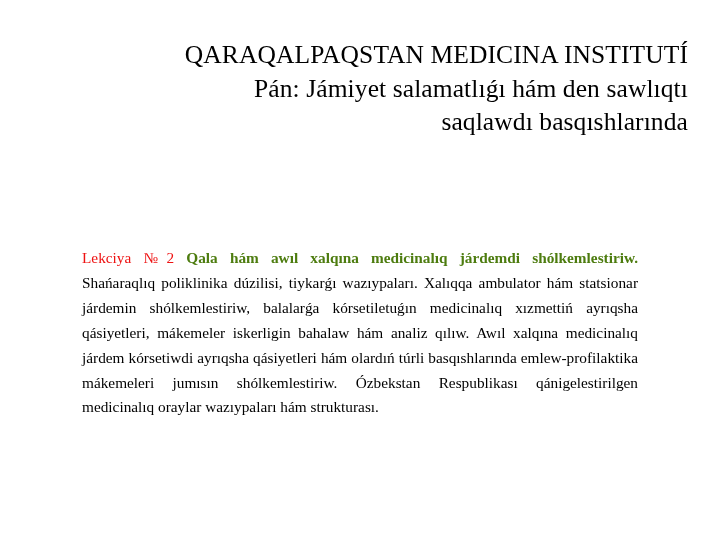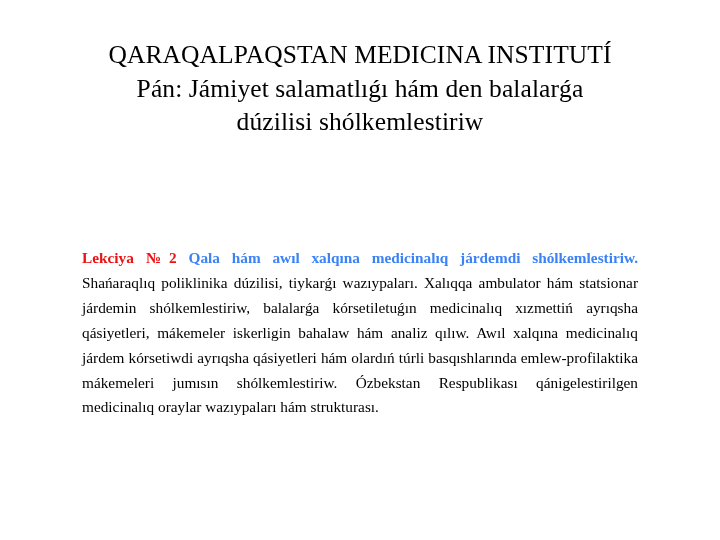--- a/index.html
+++ b/index.html
@@ -22,21 +22,21 @@
     background: #ffffff;
     box-sizing: border-box;
   }
 
   
   .title-block {
     position: absolute;
     left: 32px;
     top: 38px;
     width: 656px;
-    text-align: center;
+    text-align: right;
   }
   .title-line {
     font-size: 25.5px;
     line-height: 33.5px;
     letter-spacing: 0.1px;
     color: #000000;
     white-space: nowrap;
   }
 
   
@@ -50,38 +50,38 @@
     font-size: 15.3px;
     line-height: 24.9px;
     text-align: justify;
     text-justify: inter-word;
     color: #000000;
     margin: 0;
     hyphens: none;
   }
   .lead-red {
     color: #ee1111;
-    font-weight: bold;
+    font-weight: normal;
   }
   .lead-bold {
     font-weight: bold;
-    color: #3b82f6;
+    color: #4d7c0f;
   }
   .body-rest {
     font-weight: normal;
   }
 </style>
 </head>
 <body>
 
 <div class="slide">
 
   <div class="title-block">
     <div class="title-line">QARAQALPAQSTAN MEDICINA INSTITUTÍ</div>
-    <div class="title-line">Pán: Jámiyet salamatlıǵı hám den balalarǵa</div>
-    <div class="title-line">dúzilisi shólkemlestiriw</div>
+    <div class="title-line">Pán: Jámiyet salamatlıǵı hám den sawlıqtı</div>
+    <div class="title-line">saqlawdı basqıshlarında</div>
   </div>
 
   <div class="body-block">
     <p class="body-par"><span class="lead-red">Lekciya №2</span><span class="lead-bold"> Qala hám awıl xalqına medicinalıq járdemdi shólkemlestiriw.</span><span class="body-rest"> Shańaraqlıq poliklinika dúzilisi, tiykarǵı wazıypaları. Xalıqqa ambulator hám statsionar járdemin shólkemlestiriw, balalarǵa kórsetiletuǵın medicinalıq xızmettiń ayrıqsha qásiyetleri, mákemeler iskerligin bahalaw hám analiz qılıw. Awıl xalqına medicinalıq járdem kórsetiwdi ayrıqsha qásiyetleri hám olardıń túrli basqıshlarında emlew-profilaktika mákemeleri jumısın shólkemlestiriw. Ózbekstan Respublikası qánigelestirilgen medicinalıq oraylar wazıypaları hám strukturası.</span></p>
   </div>
 
 </div>
 
 </body></html>

